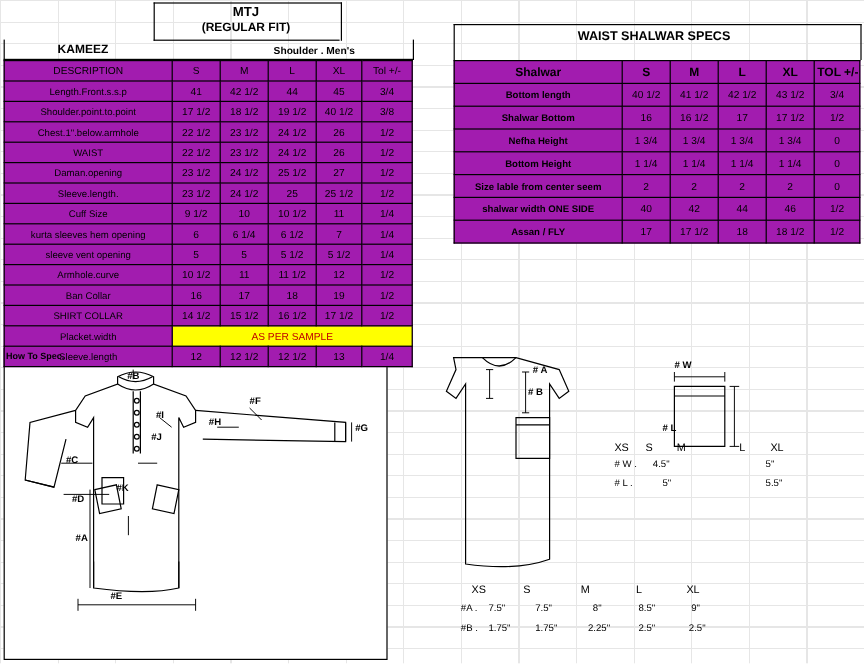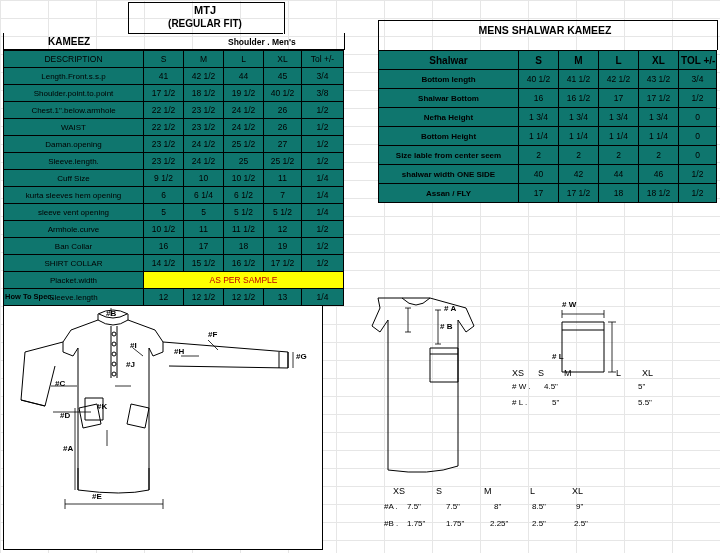--- a/index.html
+++ b/index.html
@@ -19,21 +19,21 @@
       repeating-linear-gradient(to right, #e6e6e6 0 1px, transparent 1px 48px),
       repeating-linear-gradient(to bottom, #e6e6e6 0 1px, transparent 1px 18px);
     z-index:0;
   }
   .layer{position:absolute;z-index:2;}
 
   
   table.spec{
     border-collapse:collapse;
     table-layout:fixed;
-    background:#0f766e;
+    background:#a21caf;
     padding-left:36px;
   }
   table.spec td, table.spec th{
     border:1px solid #000;
     padding:1px 2px;
     font-size:8.5px;
     line-height:11px;
     height:13px;
     text-align:center;
     font-weight:normal;
@@ -99,21 +99,21 @@
 </style>
 </head>
 <body>
 
 <div class="gridbg"></div>
 
 <div class="title-mtj layer">MTJ</div>
 <div class="title-fit layer">(REGULAR FIT)</div>
 <div class="kameez layer">KAMEEZ</div>
 <div class="category layer">Shoulder .  Men's</div>
-<div class="mens-shalwar-title layer">MENS SHALWAR KAMEEZ</div>
+<div class="mens-shalwar-title layer">WAIST SHALWAR SPECS</div>
 
 <div class="layer" style="left:128px;top:2px;width:155px;height:31px;border:1px solid #000;border-bottom:none;z-index:1;"></div>
 <div class="layer" style="left:128px;top:33px;width:155px;height:0;border-top:1px solid #000;z-index:1;"></div>
 <div class="layer" style="left:3px;top:33px;width:340px;height:16px;border:1px solid #000;border-top:none;z-index:1;"></div>
 <div class="layer" style="left:378px;top:20px;width:338px;height:29px;border:1px solid #000;border-bottom:none;z-index:1;"></div>
 
 <table class="spec layer" id="kameez-table">
   <colgroup>
     <col class="c0">
       <col class="c1">

